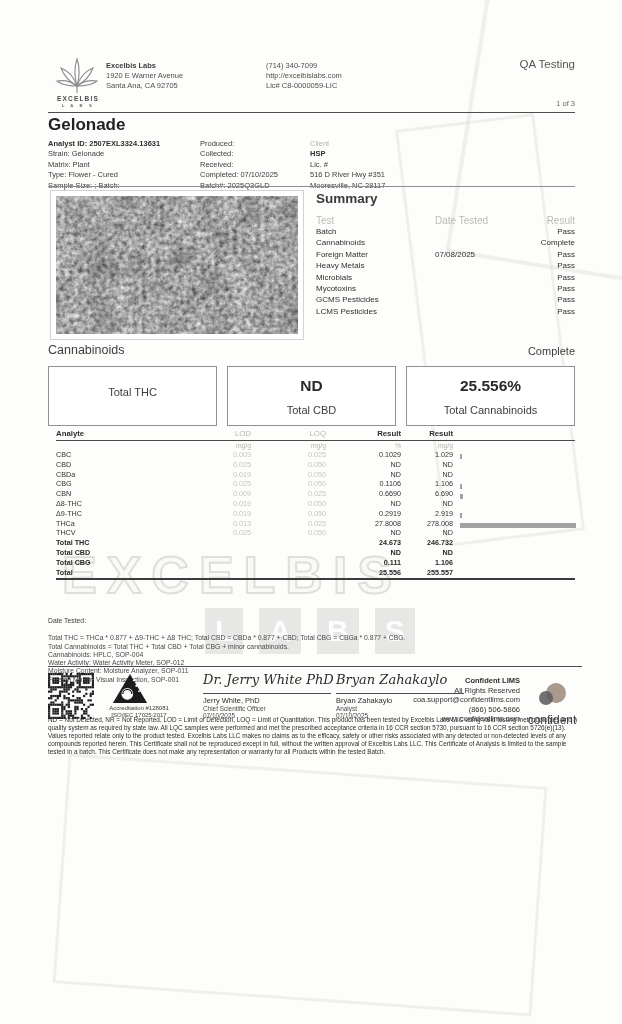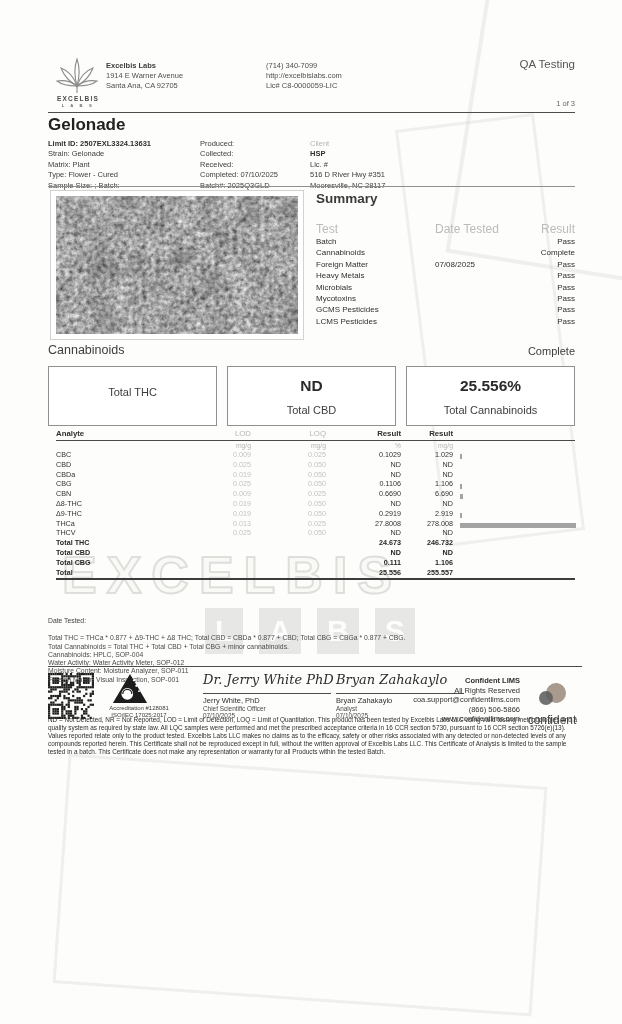--- a/index.html
+++ b/index.html
@@ -42,21 +42,21 @@
 
   
   .photo-frame { position:absolute; left:50px; top:190px; width:254px; height:150px;
     border:1px solid #d2d2d0; background:#fff; padding:5px; }
   .photo-frame svg { display:block; width:100%; height:100%; }
 
   
   .summary { position:absolute; left:316px; top:191px; width:259px; }
   .summary h2 { font-size:13.5px; font-weight:bold; color:#3b3b3b; }
   .sum-head, .sum-row { display:grid; grid-template-columns:1fr 78px 62px; }
-  .sum-head { margin-top:16px; font-size:12px; color:#bdbbb8; }
+  .sum-head { margin-top:9px; font-size:10px; color:#bdbbb8; }
   .sum-row { font-size:8px; color:#2f2f2f; line-height:11.4px; }
   .sum-head .c3, .sum-row .c3 { text-align:right; }
 
   
   .cann-label { position:absolute; left:48px; top:343px; font-size:12.5px; color:#3d3d3d; }
   .cann-status { position:absolute; right:47px; top:345px; font-size:11px; color:#3d3d3d; }
   .totals { position:absolute; left:48px; right:47px; top:366px; display:flex; gap:10px; }
   .tot-box { flex:1; border:1px solid #909090; background:#fff; text-align:center; padding:10px 4px 9px; }
   .tot-val { font-size:15.5px; font-weight:bold; color:#2a2a2a; }
   .tot-lab { font-size:11px; color:#3d3d3d; margin-top:9px; }
@@ -127,37 +127,37 @@
         </g>
       </svg>
     </div>
     <div class="logo-word">
       <div>EXCELBIS</div>
       <div class="logo-sub">L A B S</div>
     </div>
 
     <div class="lab-info">
       <div class="b1">Excelbis Labs</div>
-      <div>1914 E Warner Avenue</div>
+      <div>1920 E Warner Avenue</div>
       <div>Santa Ana, CA 92705</div>
     </div>
     <div class="lab-contact">
       <div>(714) 340-7099</div>
       <div>http://excelbislabs.com</div>
       <div>Lic# C8-0000059-LIC</div>
     </div>
     <div class="qa-label">QA Testing</div>
     <div class="page-num">1 of 3</div>
     <div class="hr1"></div>
 
     <div class="title">Gelonade</div>
 
     <div class="sample-info">
       <div class="si-col si-c1" id="si-c1">
-          <div class="si-bold">Limit ID: 2507EXL3324.13631</div>
+          <div class="si-bold">Analyst ID: 2507EXL3324.13631</div>
           <div>Strain: Gelonade</div>
           <div>Matrix: Plant</div>
           <div>Type: Flower - Cured</div>
           <div>Sample Size: ; Batch:</div>
         </div>
       <div class="si-col si-c2" id="si-c2">
           <div>Produced:</div>
           <div>Collected:</div>
           <div>Received:</div>
           <div>Completed: 07/10/2025</div>

